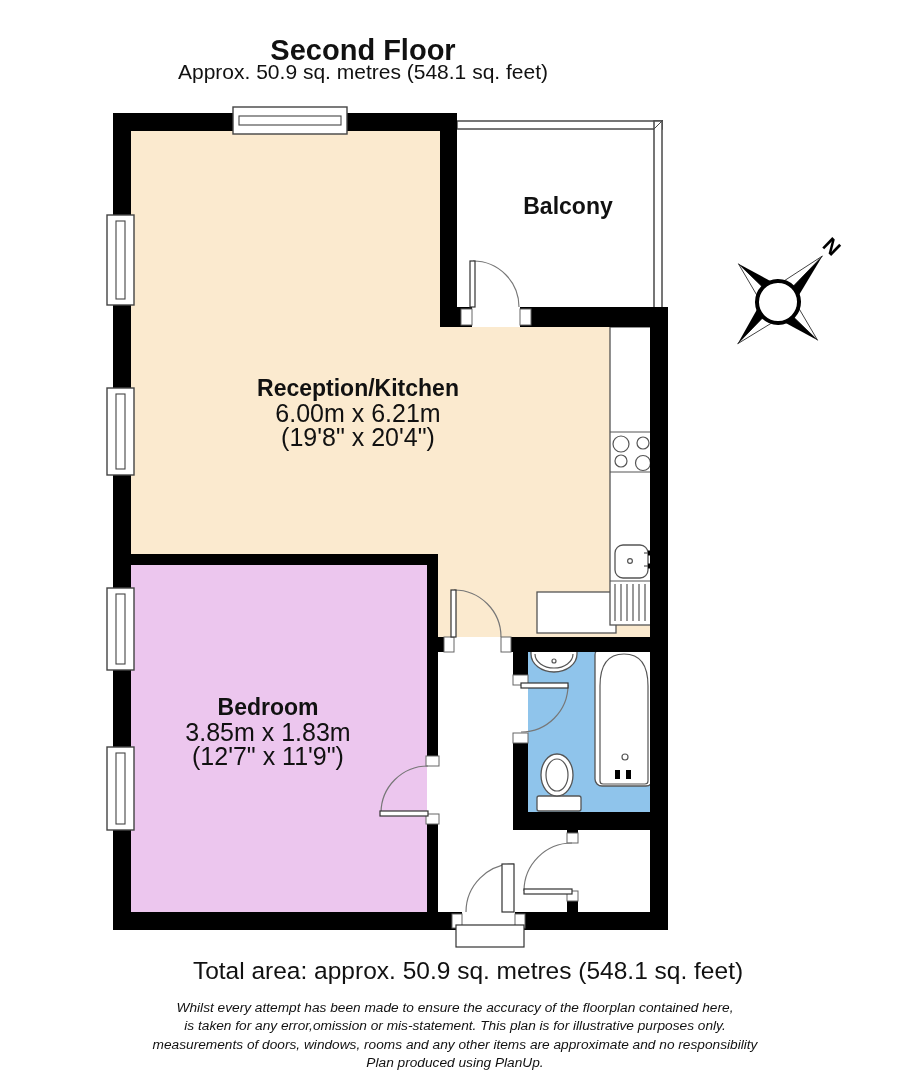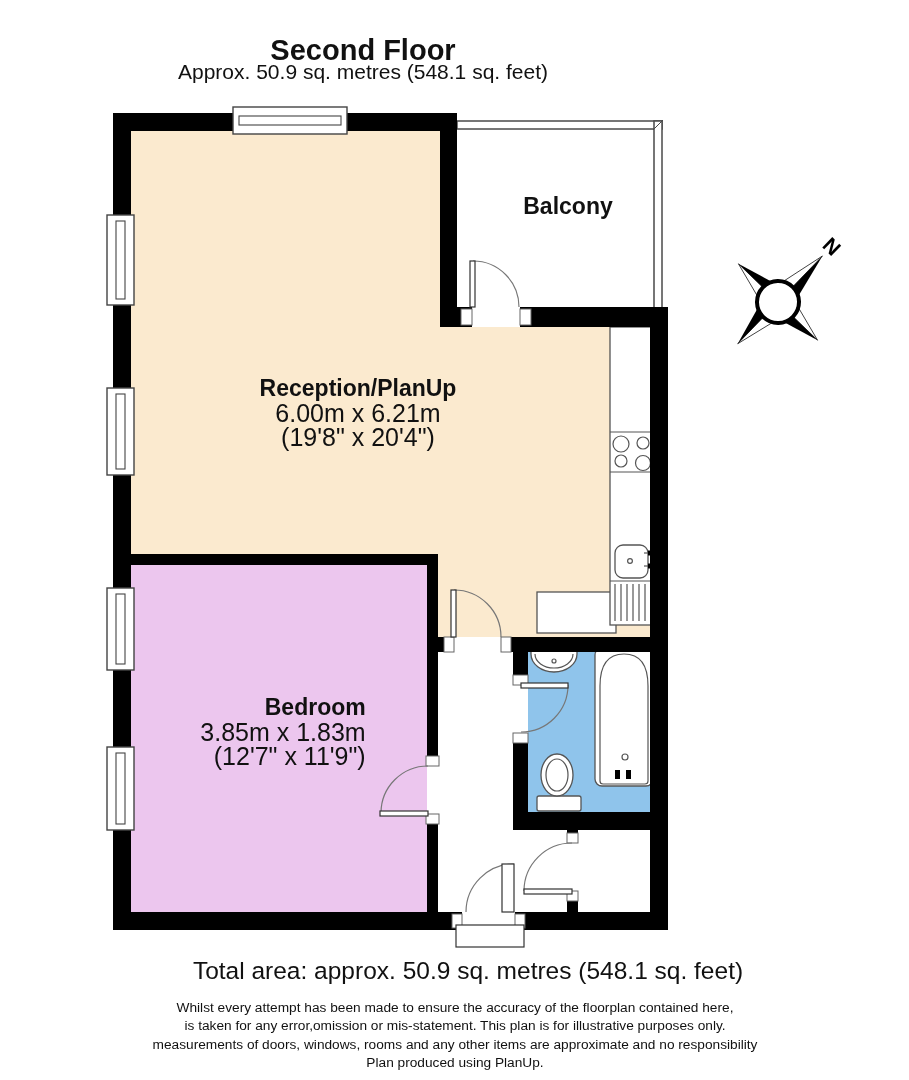--- a/index.html
+++ b/index.html
@@ -12,21 +12,21 @@
   .page{position:relative;width:909px;height:1080px;background:#fff;overflow:hidden;
         font-family:"Liberation Sans", sans-serif;color:var(--text);}
   .abs{position:absolute;}
   .ctr{transform:translateX(-50%);text-align:center;white-space:nowrap;}
   .title{font-size:29px;font-weight:bold;}
   .subtitle{font-size:21px;}
   .room-name{font-size:23px;font-weight:bold;line-height:26px;}
   .room-dims{font-size:25px;line-height:24px;}
   .balcony-name{font-size:23px;font-weight:bold;}
   .total{font-size:24.5px;margin-left:8px;}
-  .disc{font-size:13.7px;line-height:18.4px;}
+  .disc{font-size:13.7px;line-height:18.4px;font-style:italic;}
   svg{position:absolute;left:0;top:0;}
   .floor-reception{fill:var(--reception_fill);}
   .floor-bedroom{fill:var(--bedroom_fill);}
   .floor-bathroom{fill:var(--bathroom_fill);}
   .floor-balcony{fill:var(--balcony_fill);}
   .wall{fill:var(--wall);}
   .thinwall{fill:#fff;stroke:#4a4a4a;stroke-width:1.5;}
   .fixture{fill:#fff;stroke:var(--line);stroke-width:1.3;}
   .fixline{stroke:var(--line);stroke-width:1.2;fill:none;}
   .jamb{fill:#fff;stroke:#666;stroke-width:1;}
@@ -215,26 +215,26 @@
       <text class="compass-n" x="0" y="-70" text-anchor="middle">N</text>
     </g>
   </svg>
 
   <div class="abs ctr title" style="left:363px;top:24px;margin-top:10px;">Second Floor</div>
   <div class="abs ctr subtitle" style="left:363px;top:60px;">Approx. 50.9 sq. metres (548.1 sq. feet)</div>
 
   <div class="abs ctr balcony-name" style="left:560px;top:193px;margin-left:8px;">Balcony</div>
 
   <div class="abs ctr" style="left:358px;top:375px;">
-    <div class="room-name">Reception/PlanUp</div>
+    <div class="room-name">Reception/Kitchen</div>
     <div class="room-dims">6.00m x 6.21m</div>
     <div class="room-dims">(19'8" x 20'4")</div>
   </div>
 
-  <div class="abs ctr" style="left:283px;top:694px;text-align:right;">
+  <div class="abs ctr" style="left:268px;top:694px;">
     <div class="room-name">Bedroom</div>
     <div class="room-dims">3.85m x 1.83m</div>
     <div class="room-dims">(12'7" x 11'9")</div>
   </div>
 
   <div class="abs ctr total" style="left:460px;top:957px;">Total area: approx. 50.9 sq. metres (548.1 sq. feet)</div>
   <div class="abs ctr disc" style="left:455px;top:999px;">
     <div>Whilst every attempt has been made to ensure the accuracy of the floorplan contained here,</div>
     <div>is taken for any error,omission or mis-statement. This plan is for illustrative purposes only.</div>
     <div>measurements of doors, windows, rooms and any other items are approximate and no responsibility</div>

